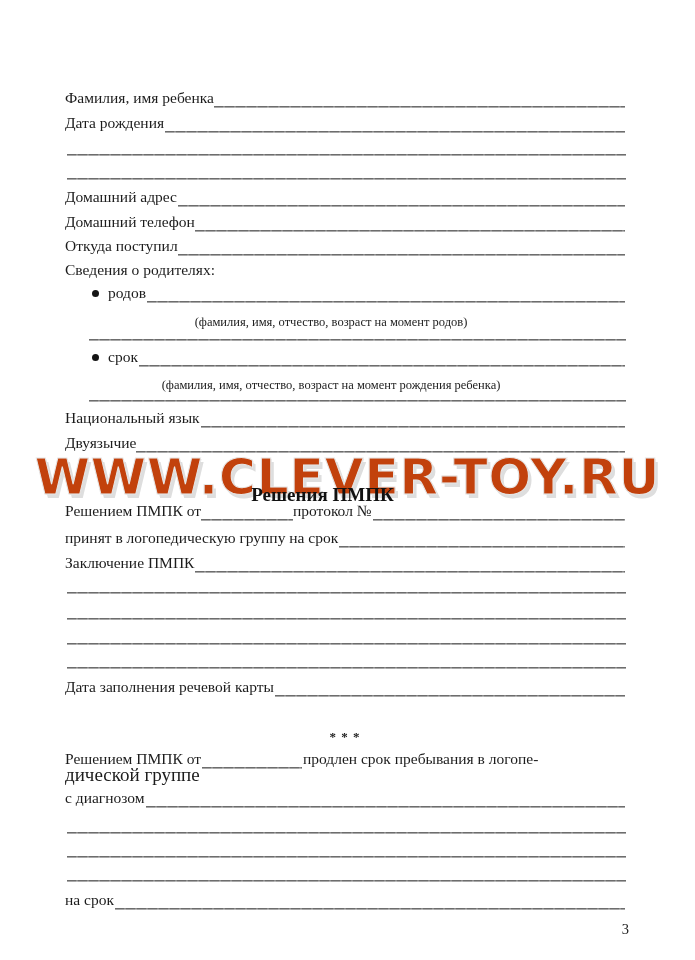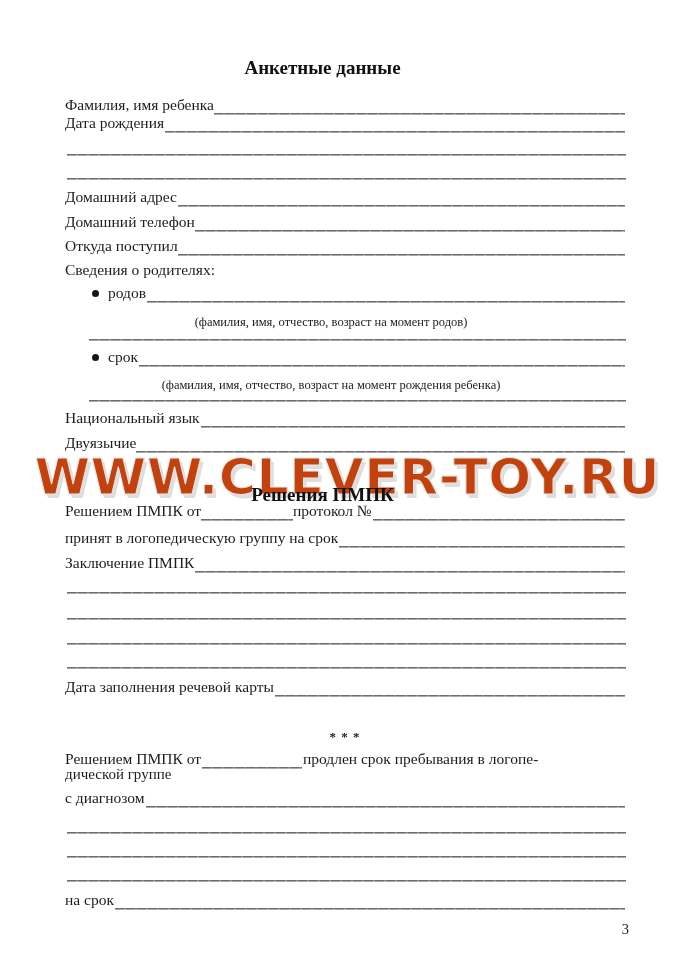--- a/index.html
+++ b/index.html
@@ -57,21 +57,21 @@
   }
   
   .stars {
     position:absolute; left:65px; right:70px;
     text-align:center; font-size:13px; font-weight:bold;
     letter-spacing:1px; z-index:2;
   }
   
   .plain {
     position:absolute; left:65px; right:70px;
-    font-size:15px; line-height:21px; z-index:2;
+    font-size:19px; line-height:21px; z-index:2;
   }
   
   .watermark {
     position:absolute; left:0; right:0; top:448px;
     text-align:center;
     font-family:"DejaVu Sans","Liberation Sans",sans-serif;
     font-weight:bold; font-size:50px; letter-spacing:1px;
     color:#c2410c;
     -webkit-text-stroke:1px #e7e7e7;
     text-shadow:3px 4px 0 #dedede, 1px 1px 0 #e9e9e9;
@@ -84,23 +84,22 @@
     font-size:14.5px; z-index:2;
   }
 </style>
 </head>
 <body>
 
 <div class="page">
 
   <div class="watermark">WWW.CLEVER-TOY.RU</div>
 
-  <div class="sec-title" style="top:57px">Анкетные данные</div>
-
-  <div class="row" style="top:94px">
+
+  <div class="row" style="top:87px">
     <span class="lbl">Фамилия, имя ребенка</span>
     <span class="fill"></span>
   </div>
 
   <div class="row" style="top:112px">
     <span class="lbl">Дата рождения</span>
     <span class="fill gap"></span>
   </div>
 
   <div class="blank full" style="top:154px"></div>

